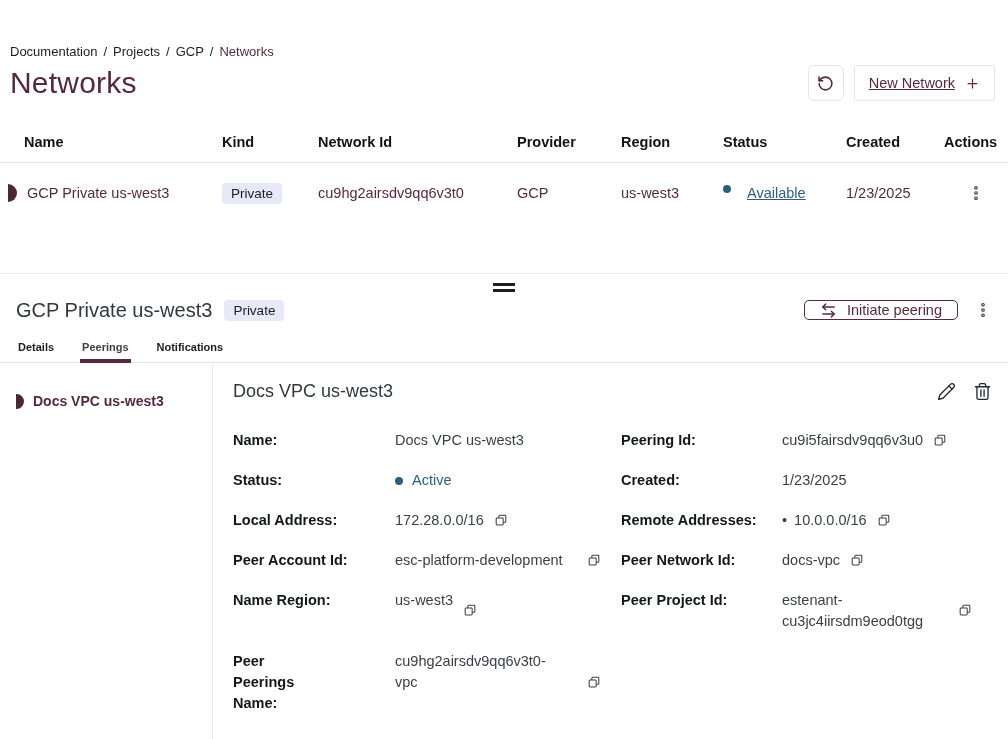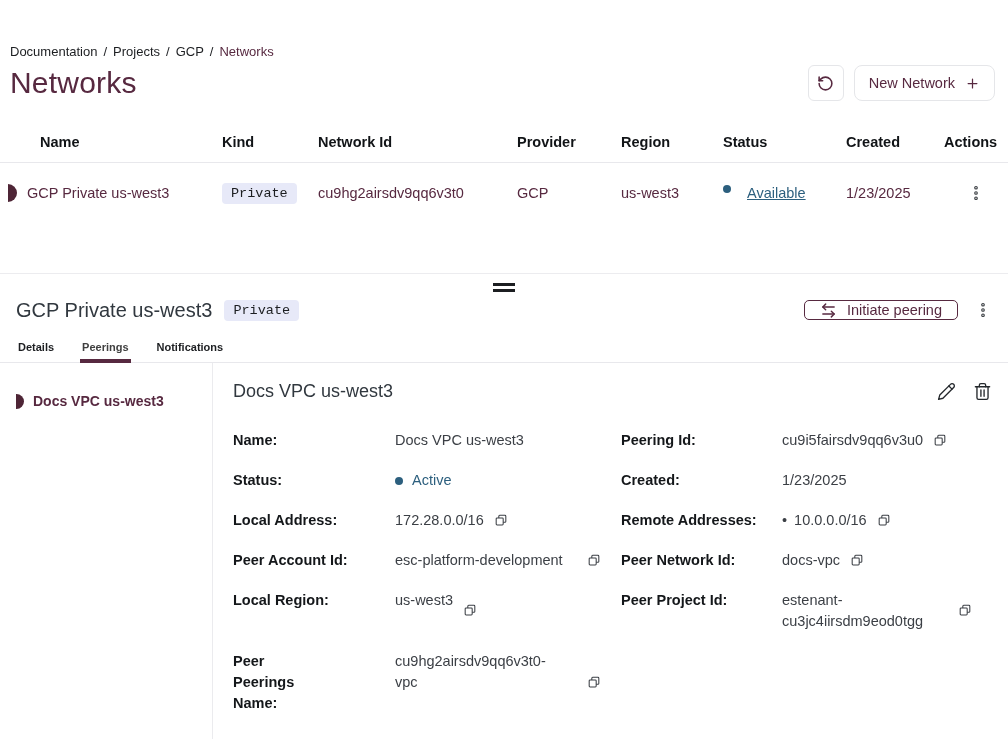--- a/index.html
+++ b/index.html
@@ -11,35 +11,35 @@
   .breadcrumb .crumb { cursor:pointer; }
   .breadcrumb .sep { color:#1c1e21; }
   .breadcrumb .current { color:#572940; }
 
   .page-head { display:flex; align-items:center; justify-content:space-between; padding:6px 13px 0 10px; }
   h1.page-title { font-size:30px; font-weight:500; color:#572940; letter-spacing:.2px; }
   .head-actions { display:flex; align-items:center; gap:10px; }
   .icon-btn { width:36px; height:36px; border:1px solid #e5e6e9; border-radius:6px; background:#fff;
     color:#572940; display:flex; align-items:center; justify-content:center; cursor:pointer; }
   .icon-btn svg { width:17px; height:17px; }
-  .btn-outline-gray { height:36px; border:1px solid #e5e6e9; border-radius:8px; background:#fff;
+  .btn-outline-gray { height:36px; border:1px solid #e5e6e9; border-radius:2px; background:#fff;
     color:#572940; font-size:14.5px; font-weight:500; display:flex; align-items:center; gap:10px;
-    padding:0 14px; cursor:pointer; font-family:inherit; }
+    padding:0 14px; cursor:pointer; font-family:inherit;text-decoration:underline; }
   .btn-outline-gray svg { width:15px; height:15px; }
 
   
   .tbl { margin-top:20px; }
   .tbl-head, .tbl-row { display:grid; grid-template-columns:222px 96px 199px 104px 102px 123px 98px 1fr; align-items:center; }
   .tbl-head { height:42px; border-bottom:1px solid #e8e8ec; font-size:14.5px; font-weight:700; color:#111417; }
-  .tbl-head .c-name { padding-left:40px; }
+  .tbl-head .c-name { padding-left:24px; }
   .tbl-row { height:60px; font-size:14.5px; color:#572940; }
   .cell-name { display:flex; align-items:center; gap:10px; padding-left:8px; }
   .half-icon { width:9px; height:18px; background:#4e2536; border-radius:0 9px 9px 0; flex:0 0 auto; }
   .net-link { color:#572940; cursor:pointer; }
-  .badge { display:inline-block; background:#e7e9f8; color:#1c1e21; font-size:13.5px; padding:3px 9px; border-radius:4px;font-family:Liberation Mono, monospace; }
+  .badge { display:inline-block; background:#e7e9f8; color:#1c1e21; font-size:13.5px; padding:3px 9px; border-radius:4px; }
   .status { display:flex; align-items:flex-start; gap:16px; color:#2c5f7e; font-weight:500;text-decoration:underline; }
   .status .dot { width:8px; height:8px; border-radius:50%; background:#2c5f7e; }
   .cell-actions { display:flex; justify-content:center; }
   .kebab-btn { background:none; border:none; cursor:pointer; color:#34383d; padding:4px; }
   .kebab-btn svg { width:18px; height:18px; display:block; }
 
   .spacer { height:50px; }
 
   
   .split { border-top:1px solid #ececef; padding-top:9px; cursor:row-resize; }
@@ -310,21 +310,21 @@
         <button class="copy-btn">
             <span style="display:flex">
               <svg viewBox="0 0 16 16" fill="none" stroke="currentColor" stroke-width="1.2" stroke-linejoin="round">
                 <path d="M5.5 4.5v-2a1 1 0 0 1 1-1h6a1 1 0 0 1 1 1v6a1 1 0 0 1-1 1h-2"></path>
                 <rect x="2.5" y="4.5" width="8" height="8" rx="1"></rect>
               </svg>
             </span>
           </button>
       </div>
 
-      <div class="f-label">Local Region:</div>
+      <div class="f-label">Name Region:</div>
       <div class="f-value">
         <span>us-west3</span>
         <button class="copy-btn">
             <span style="display:flex">
               <svg viewBox="0 0 16 16" fill="none" stroke="currentColor" stroke-width="1.2" stroke-linejoin="round">
                 <path d="M5.5 4.5v-2a1 1 0 0 1 1-1h6a1 1 0 0 1 1 1v6a1 1 0 0 1-1 1h-2"></path>
                 <rect x="2.5" y="4.5" width="8" height="8" rx="1"></rect>
               </svg>
             </span>
           </button>

